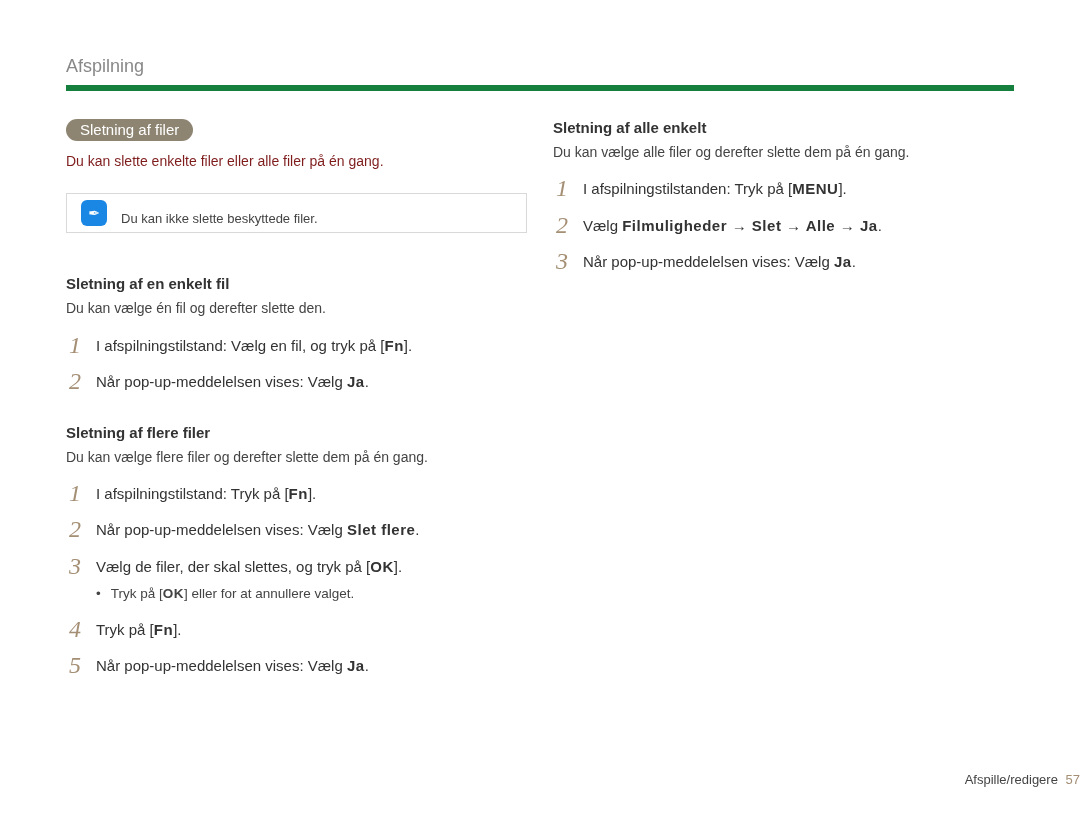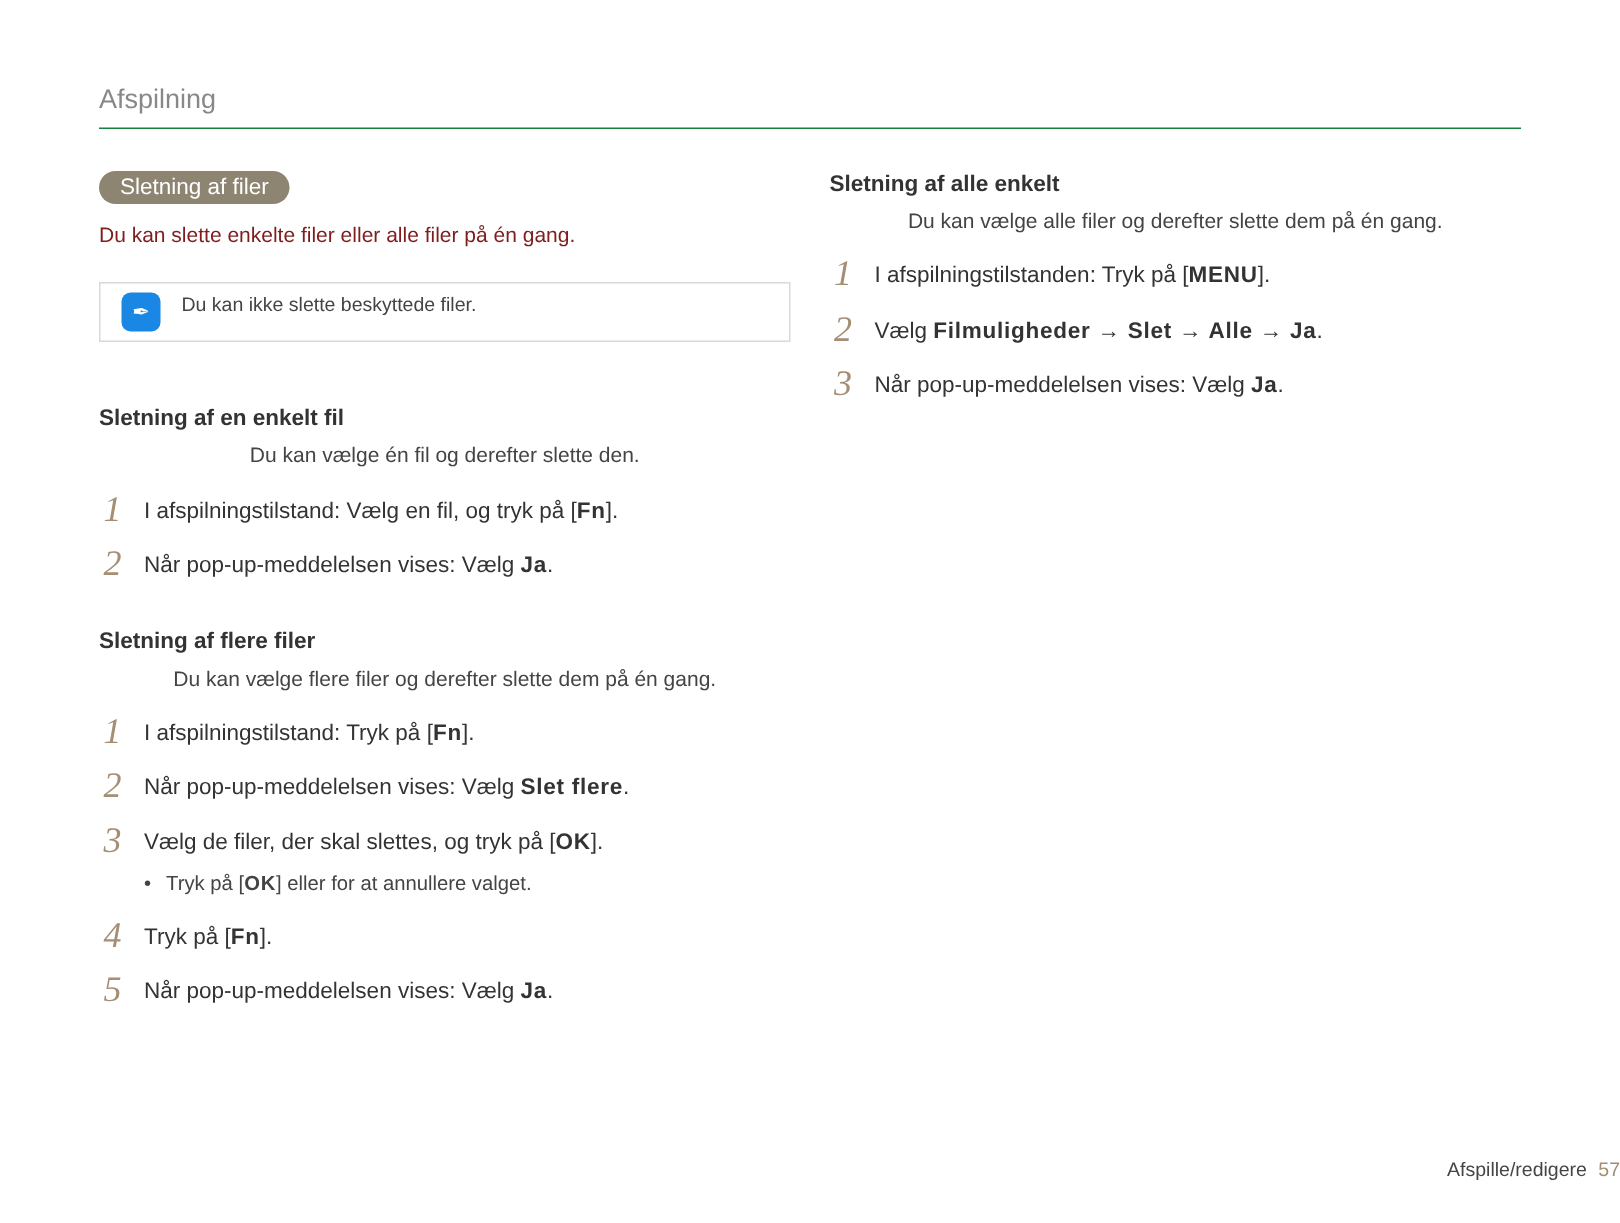--- a/index.html
+++ b/index.html
@@ -10,21 +10,21 @@
       font-family: Arial, Helvetica, sans-serif;
       color: #2b2b2b;
       position: relative;
       padding: 56px 66px 0 66px;
     }
     .page-header {
       color: #888888;
       font-size: 18px;
       font-weight: 500;
       padding-bottom: 8px;
-      border-bottom: 1px solid #15803d;
+      border-bottom: 6px solid #15803d;
       margin-bottom: 28px;
     }
     .columns {
       display: flex;
       gap: 26px;
     }
     .col {
       flex: 1;
       min-width: 0;
     }
@@ -38,21 +38,21 @@
       margin-bottom: 10px;
     }
     .intro {
       font-size: 14px;
       color: #7f1d1d;
       margin-bottom: 22px;
       line-height: 1.45;
     }
     .notebox {
       display: flex;
-      align-items: flex-start;
+      align-items: flex-end;
       border: 1px solid #d9d9d9;
       padding: 6px 14px;
       margin-bottom: 42px;
       gap: 14px;
     }
     .note-icon {
       width: 26px;
       height: 26px;
       background: #1b87e5;
       border-radius: 6px;
@@ -75,21 +75,20 @@
       font-size: 15px;
       font-weight: 600;
       color: #333;
       margin-bottom: 6px;
     }
     .subintro {
       font-size: 14px;
       color: #444;
       margin-bottom: 14px;
       line-height: 1.45;
-      text-align: center;
     }
     .steps {
       margin-bottom: 30px;
     }
     .step {
       display: flex;
       align-items: flex-start;
       gap: 12px;
       margin-bottom: 12px;
     }

